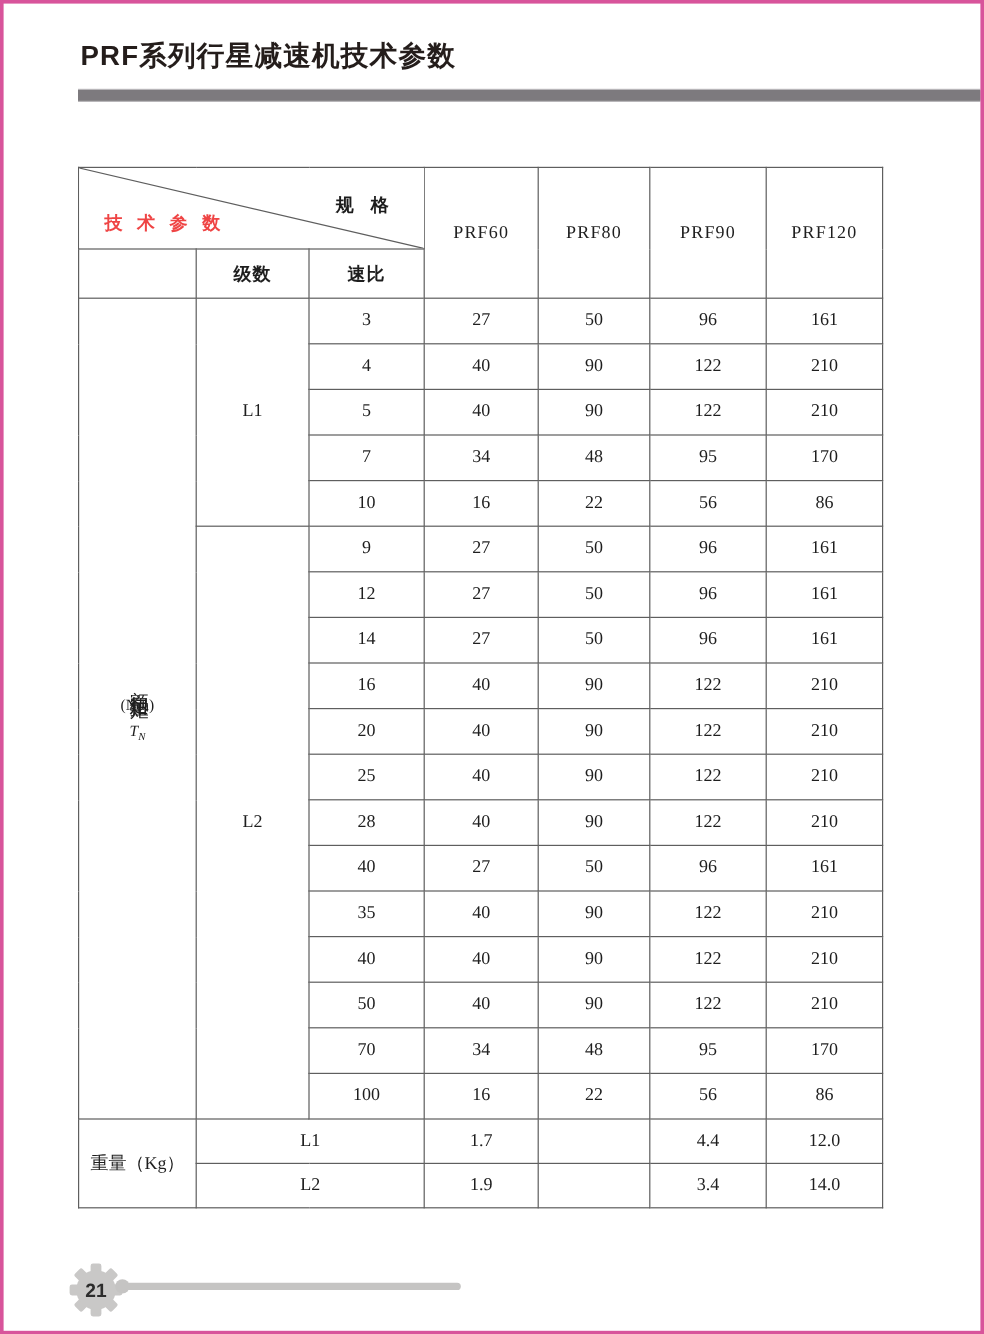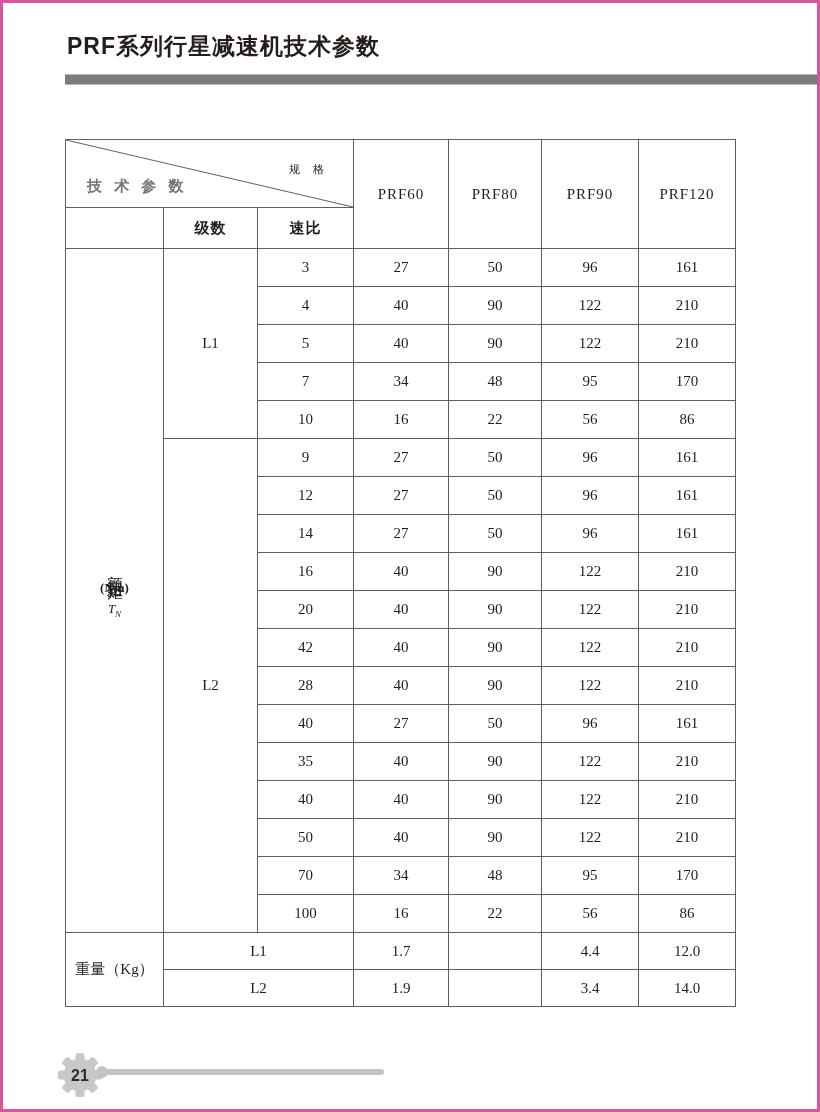--- a/index.html
+++ b/index.html
@@ -34,40 +34,40 @@
   }
   tr.hdr1 { height:68px; }
   tr.hdr2 { height:41px; }
   tr.datarow { height:38px; }
   tr.weightrow { height:37px; }
 
   td.corner-cell { position:relative; background:#fff; }
   td.corner-cell svg { position:absolute; inset:0; width:100%; height:100%; display:block; }
   .corner-spec {
     position:absolute; top:22px; right:24px;
-    font-family:"Liberation Sans", sans-serif; font-weight:normal; font-size:11px;
+    font-family:"Liberation Sans", sans-serif; font-weight:bold; font-size:15px;
     letter-spacing:5px; color:#1c1c1c;
   }
   .corner-param {
     position:absolute; bottom:11px; left:21px;
     font-family:"Liberation Sans", sans-serif; font-weight:bold; font-size:15px;
-    letter-spacing:4px; color:#737373;
+    letter-spacing:4px; color:#ef4444;
   }
   td.model-cell { font-family:"Liberation Sans", sans-serif; font-size:15px; letter-spacing:1px; }
   td.subhdr { font-family:"Liberation Sans", sans-serif; font-weight:bold; font-size:15px; letter-spacing:1px; }
 
   td.shaded { background:#d6d2cb; }
   td.stage-cell { background:#d6d2cb; font-size:15px; }
   td.torque-cell { background:#ffffff; }
   .torque-inner { display:flex; flex-direction:column; align-items:center; justify-content:center; gap:5px; }
   .torque-name {
     writing-mode:vertical-rl; text-orientation:upright;
     font-family:"Liberation Serif", serif; font-size:16px; letter-spacing:3px; color:#1e1e1e;
   }
-  .torque-unit { font-family:"Liberation Serif", serif; font-size:13px;font-weight:bold; }
+  .torque-unit { font-family:"Liberation Serif", serif; font-size:13px; }
   .torque-sym  { font-family:"Liberation Serif", serif; font-size:13px; font-style:italic; }
   .torque-sym sub { font-size:9px; font-style:italic; }
   td.weight-label-cell {
     background:#fff; font-family:"Liberation Serif", serif; font-weight:normal; font-size:15px;
   }
 
   
   .footer-gear { position:absolute; left:57px; top:1052px; width:46px; height:46px; }
   .footer-dot {
     position:absolute; left:96px; top:1066px; width:12px; height:12px;
@@ -190,21 +190,21 @@
           <td class="shaded">210</td>
         </tr>
         <tr class="datarow">
           <td>20</td>
           <td>40</td>
           <td>90</td>
           <td>122</td>
           <td>210</td>
         </tr>
         <tr class="datarow">
-          <td class="shaded">42</td>
+          <td class="shaded">25</td>
           <td class="shaded">40</td>
           <td class="shaded">90</td>
           <td class="shaded">122</td>
           <td class="shaded">210</td>
         </tr>
         <tr class="datarow">
           <td>28</td>
           <td>40</td>
           <td>90</td>
           <td>122</td>

